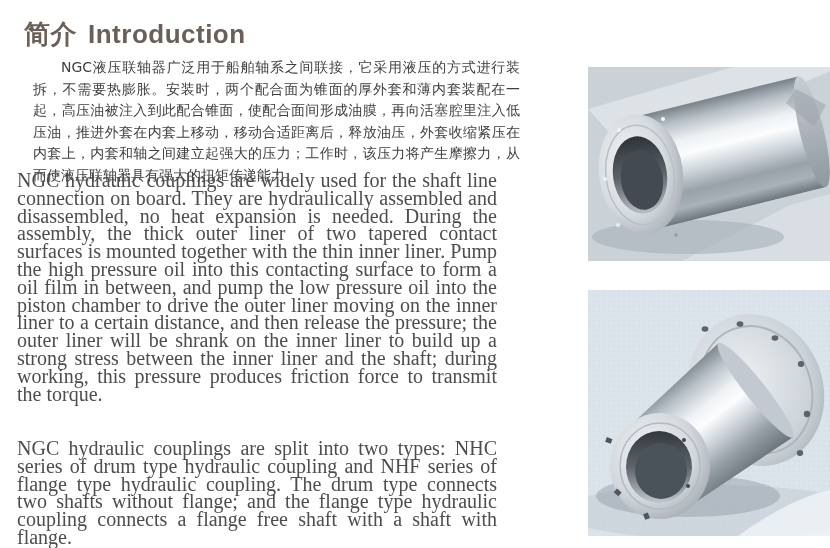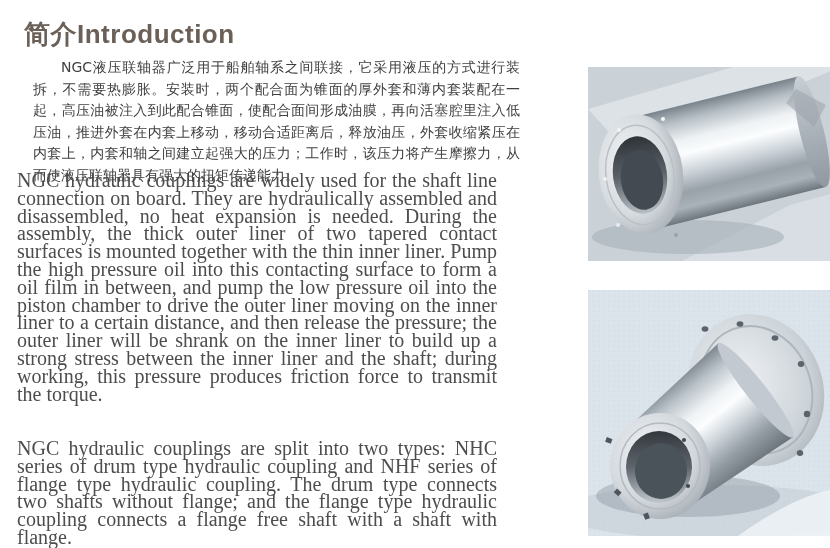--- a/index.html
+++ b/index.html
@@ -11,21 +11,21 @@
     font-family:"DejaVu Sans",sans-serif;
   }
   .heading{
     position:absolute;left:24px;
     font-family:"Liberation Sans",sans-serif;
     font-weight:bold;font-size:26px;
     color:#6a6057;
     letter-spacing:0.5px;
     white-space:nowrap;
   }
-  .heading .en{margin-left:0;}
+  .heading .en{margin-left:11px;}
   .para-zh{
     position:absolute;left:12px;width:487px;
     font-family:"DejaVu Sans",sans-serif;
     font-size:14px;line-height:21.6px;
     color:#3f3f3f;
     text-align:justify;
     text-indent:2em;
   }
   .para-en{
     position:absolute;left:17px;width:480px;

